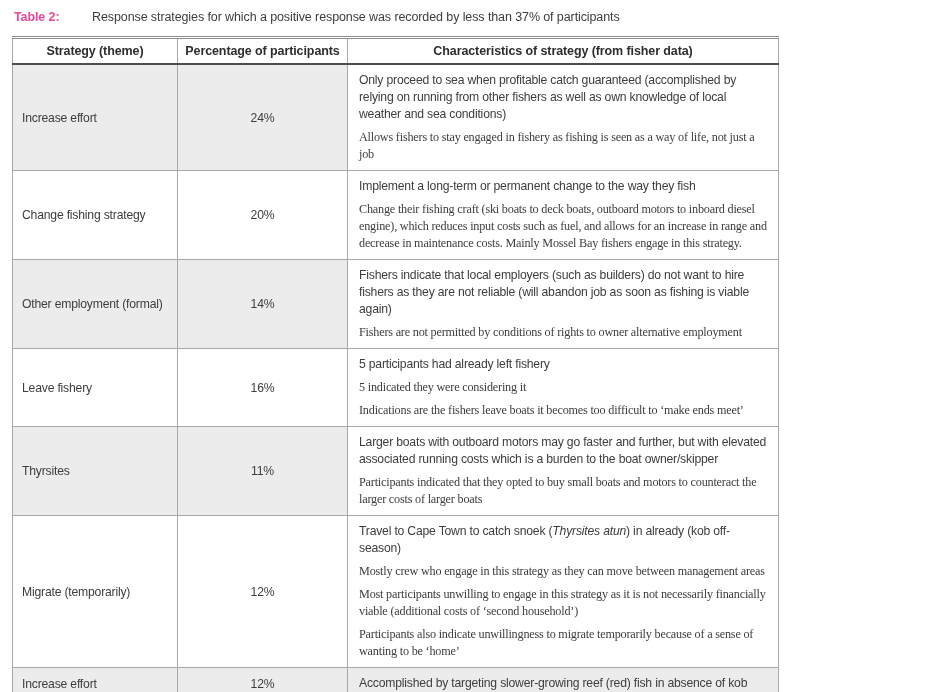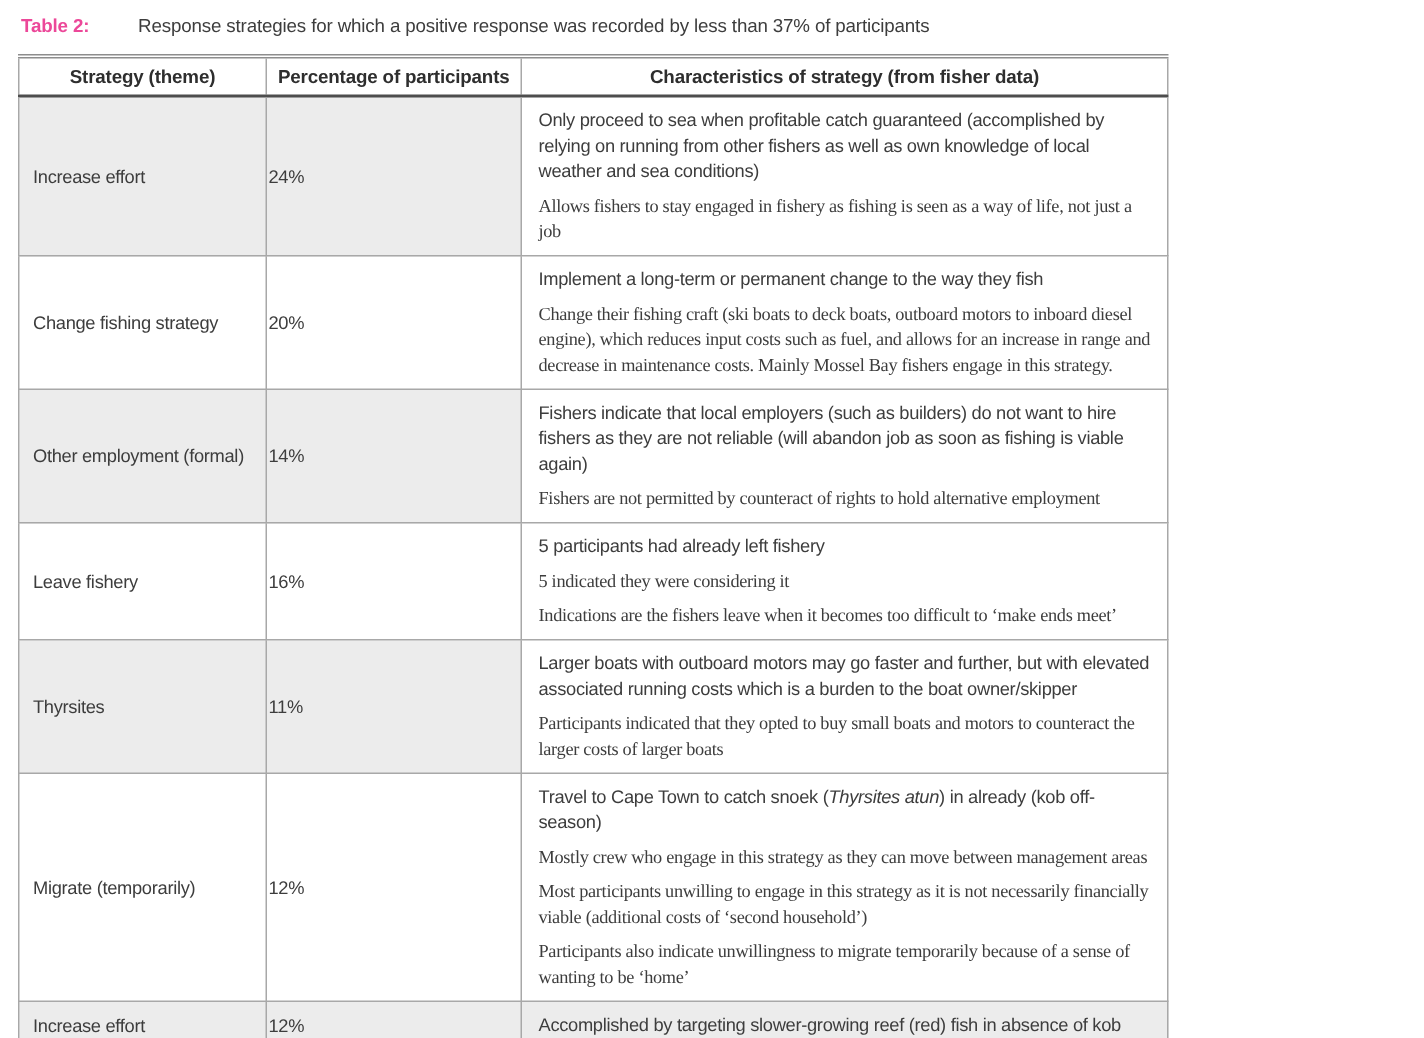--- a/index.html
+++ b/index.html
@@ -59,20 +59,21 @@
   tbody tr:last-child td{
     border-bottom:2px solid var(--border-dark);
   }
   td.strategy{
     padding:6px 6px 6px 9px;
     vertical-align:middle;
     font-size:12.2px;
     letter-spacing:-0.2px;
   }
   td.percentage{
+    text-align:center;
     vertical-align:middle;
     font-size:12.2px;
     letter-spacing:-0.2px;
   }
   td.characteristics{
     padding:7px 10px 7px 11px;
     vertical-align:middle;
     font-size:12.2px;
   }
   td.characteristics p{
@@ -129,30 +130,30 @@
           <td class="characteristics">
             <p><span>Implement a long-term or permanent change to the way they fish</span></p>
             <p><span>Change their fishing craft (ski boats to deck boats, outboard motors to inboard diesel engine), which reduces input costs such as fuel, and allows for an increase in range and decrease in maintenance costs. Mainly Mossel Bay fishers engage in this strategy.</span></p>
           </td>
         </tr>
         <tr class="left-shade">
           <td class="strategy">Other employment (formal)</td>
           <td class="percentage">14%</td>
           <td class="characteristics">
             <p><span>Fishers indicate that local employers (such as builders) do not want to hire fishers as they are not reliable (will abandon job as soon as fishing is viable again)</span></p>
-            <p><span>Fishers are not permitted by counteract of rights to hold alternative employment</span></p>
+            <p><span>Fishers are not permitted by conditions of rights to owner alternative employment</span></p>
           </td>
         </tr>
         <tr>
           <td class="strategy">Leave fishery</td>
           <td class="percentage">16%</td>
           <td class="characteristics">
             <p><span>5 participants had already left fishery</span></p>
             <p><span>5 indicated they were considering it</span></p>
-            <p><span>Indications are the fishers leave when it becomes too difficult to ‘make ends meet’</span></p>
+            <p><span>Indications are the fishers leave boats it becomes too difficult to ‘make ends meet’</span></p>
           </td>
         </tr>
         <tr class="left-shade">
           <td class="strategy">Thyrsites</td>
           <td class="percentage">11%</td>
           <td class="characteristics">
             <p><span>Larger boats with outboard motors may go faster and further, but with elevated associated running costs which is a burden to the boat owner/skipper</span></p>
             <p><span>Participants indicated that they opted to buy small boats and motors to counteract the larger costs of larger boats</span></p>
           </td>
         </tr>

